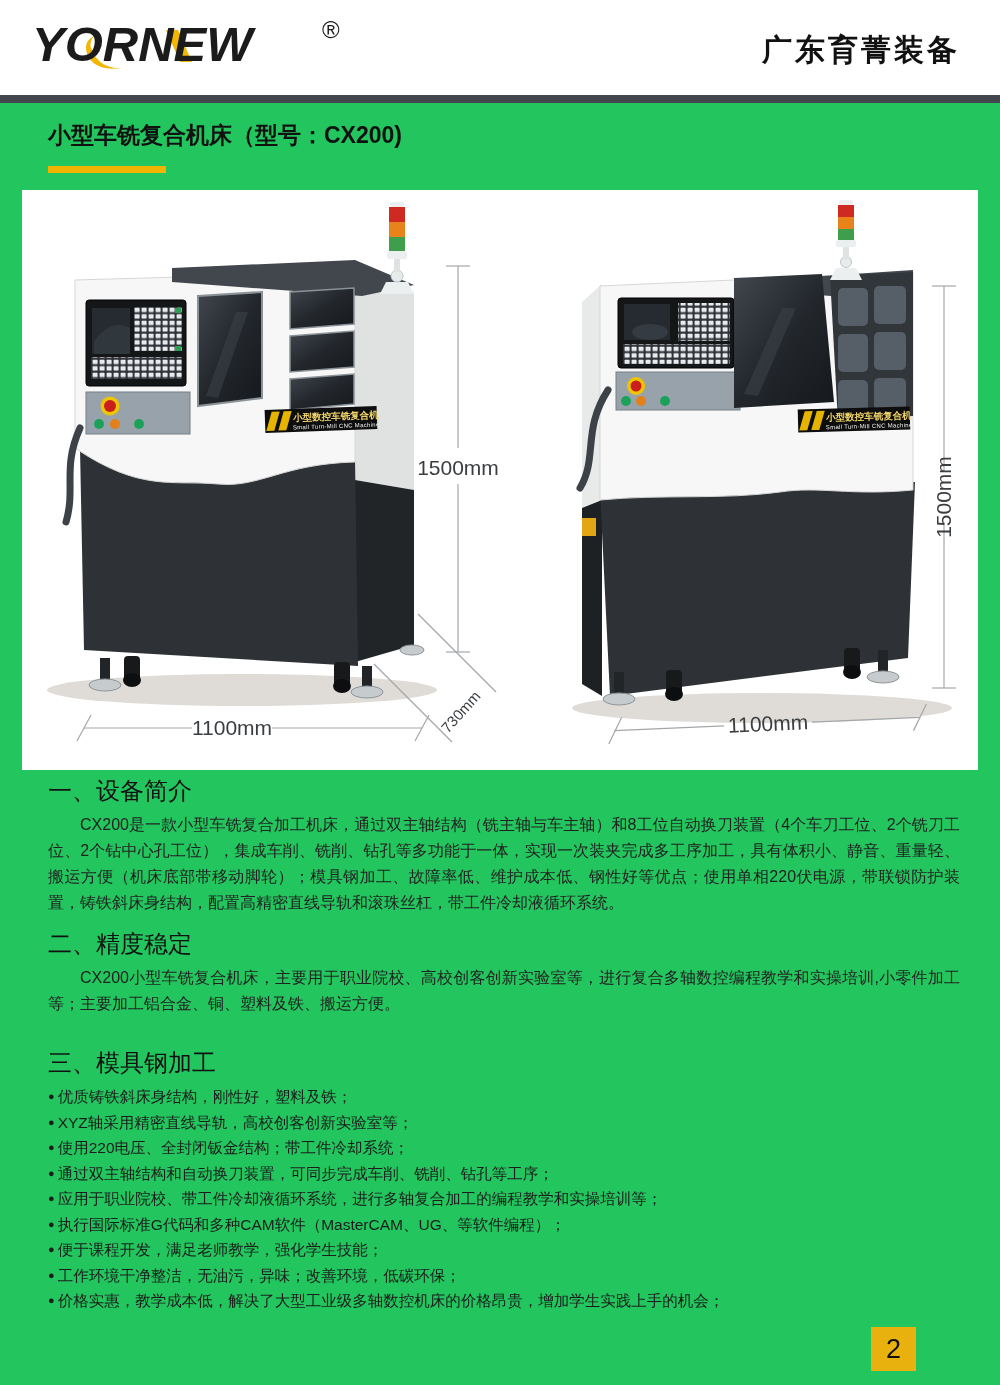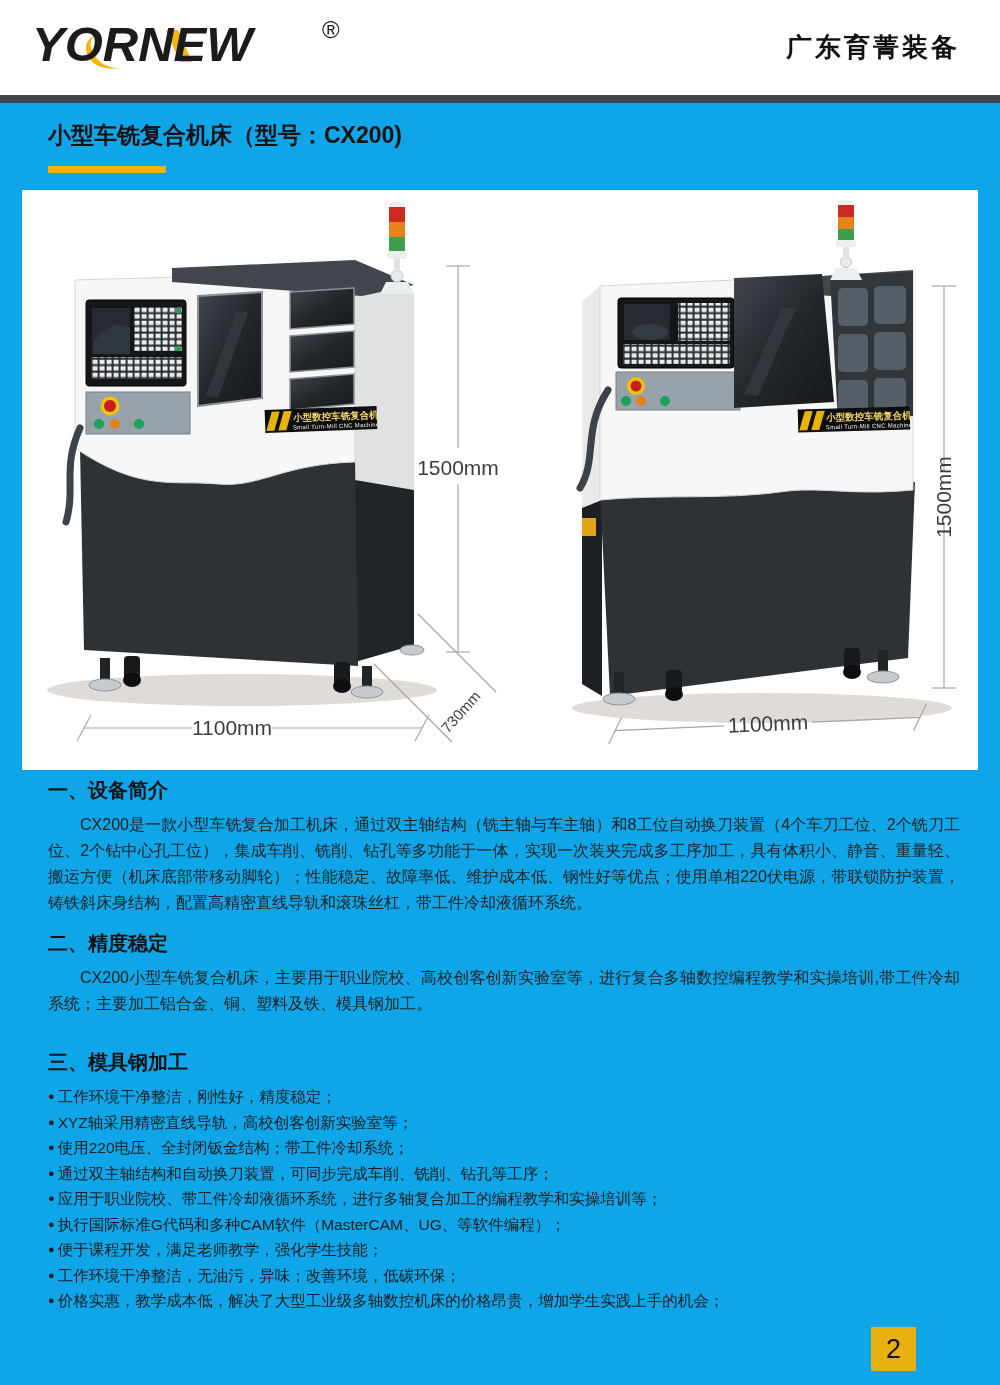--- a/index.html
+++ b/index.html
@@ -1,32 +1,32 @@
 <!DOCTYPE html>
 <html><head>
 <meta charset="utf-8">
 <style>
   html,body{margin:0;padding:0;background:#ffffff;}
-  .page{position:relative;width:1000px;height:1385px;background:#0ea5e9;overflow:hidden;
+  .page{position:relative;width:1000px;height:1385px;background:#22c55e;overflow:hidden;
         font-family:"Liberation Sans","DejaVu Sans",sans-serif;color:#1a1a1a;}
   
   .header{position:absolute;top:0;left:0;width:1000px;height:95px;background:#ffffff;}
   .logo{position:absolute;top:14px;left:30px;}
-  .company{position:absolute;top:30px;right:40px;font-size:26px;font-weight:bold;
+  .company{position:absolute;top:30px;right:40px;font-size:30px;font-weight:bold;
            letter-spacing:3px;color:#111;}
   .header-bar{position:absolute;top:95px;left:0;width:1000px;height:8px;background:#42464d;}
   
   .title{position:absolute;top:120px;left:48px;margin:0;font-size:23px;font-weight:bold;color:#111;}
   .title-underline{position:absolute;top:166px;left:48px;width:118px;height:7px;background:#f0b400;}
   
   .figure-panel{position:absolute;top:190px;left:22px;width:956px;height:580px;background:#ffffff;}
   .figure-panel svg{display:block;}
   
   .content{position:absolute;top:779px;left:48px;width:912px;}
-  .content h2{font-size:20px;line-height:23px;font-weight:bold;color:#111;margin:0 0 10px;}
+  .content h2{font-size:24px;line-height:23px;font-weight:normal;color:#111;margin:0 0 10px;}
   .content p{font-size:16px;line-height:26px;text-align:justify;text-indent:2em;color:#222;margin:0;}
   .p-intro{margin-bottom:16px !important;}
   .p-use{margin-bottom:34px !important;}
   .feature-list{list-style:none;margin:4px 0 0;padding:0;}
   .feature-list li{font-size:15.5px;line-height:25.5px;color:#1c1c1c;}
   .blt{font-size:11px;vertical-align:2px;margin-right:3px;}
   
   .page-num{position:absolute;left:871px;top:1327px;width:45px;height:44px;background:#e9b10e;
             display:flex;align-items:center;justify-content:center;font-size:27px;color:#111;}
   
@@ -253,28 +253,28 @@
             <line x1="891" y1="547" x2="905" y2="521" class="dimL"></line>
             <text x="746" y="541" text-anchor="middle" class="dimT">1100mm</text>
           </g>
         </g>
       </g>
     </svg>
   </section>
 
   <div class="content">
     <h2>一、设备简介</h2>
-    <p class="p-intro">CX200是一款小型车铣复合加工机床，通过双主轴结构（铣主轴与车主轴）和8工位自动换刀装置（4个车刀工位、2个铣刀工位、2个钻中心孔工位），集成车削、铣削、钻孔等多功能于一体，实现一次装夹完成多工序加工，具有体积小、静音、重量轻、搬运方便（机床底部带移动脚轮）；性能稳定、故障率低、维护成本低、钢性好等优点；使用单相220伏电源，带联锁防护装置，铸铁斜床身结构，配置高精密直线导轨和滚珠丝杠，带工件冷却液循环系统。</p>
+    <p class="p-intro">CX200是一款小型车铣复合加工机床，通过双主轴结构（铣主轴与车主轴）和8工位自动换刀装置（4个车刀工位、2个铣刀工位、2个钻中心孔工位），集成车削、铣削、钻孔等多功能于一体，实现一次装夹完成多工序加工，具有体积小、静音、重量轻、搬运方便（机床底部带移动脚轮）；模具钢加工、故障率低、维护成本低、钢性好等优点；使用单相220伏电源，带联锁防护装置，铸铁斜床身结构，配置高精密直线导轨和滚珠丝杠，带工件冷却液循环系统。</p>
 
     <h2>二、精度稳定</h2>
-    <p class="p-use">CX200小型车铣复合机床，主要用于职业院校、高校创客创新实验室等，进行复合多轴数控编程教学和实操培训,带工件冷却系统；主要加工铝合金、铜、塑料及铁、模具钢加工。</p>
+    <p class="p-use">CX200小型车铣复合机床，主要用于职业院校、高校创客创新实验室等，进行复合多轴数控编程教学和实操培训,小零件加工等；主要加工铝合金、铜、塑料及铁、搬运方便。</p>
 
     <h2>三、模具钢加工</h2>
     <ul class="feature-list">
-      <li><span class="blt">●</span><span>工作环境干净整洁，刚性好，精度稳定；</span></li>
+      <li><span class="blt">●</span><span>优质铸铁斜床身结构，刚性好，塑料及铁；</span></li>
       <li><span class="blt">●</span><span>XYZ轴采用精密直线导轨，高校创客创新实验室等；</span></li>
       <li><span class="blt">●</span><span>使用220电压、全封闭钣金结构；带工件冷却系统；</span></li>
       <li><span class="blt">●</span><span>通过双主轴结构和自动换刀装置，可同步完成车削、铣削、钻孔等工序；</span></li>
       <li><span class="blt">●</span><span>应用于职业院校、带工件冷却液循环系统，进行多轴复合加工的编程教学和实操培训等；</span></li>
       <li><span class="blt">●</span><span>执行国际标准G代码和多种CAM软件（MasterCAM、UG、等软件编程）；</span></li>
       <li><span class="blt">●</span><span>便于课程开发，满足老师教学，强化学生技能；</span></li>
       <li><span class="blt">●</span><span>工作环境干净整洁，无油污，异味；改善环境，低碳环保；</span></li>
       <li><span class="blt">●</span><span>价格实惠，教学成本低，解决了大型工业级多轴数控机床的价格昂贵，增加学生实践上手的机会；</span></li>
     </ul>
   </div>

